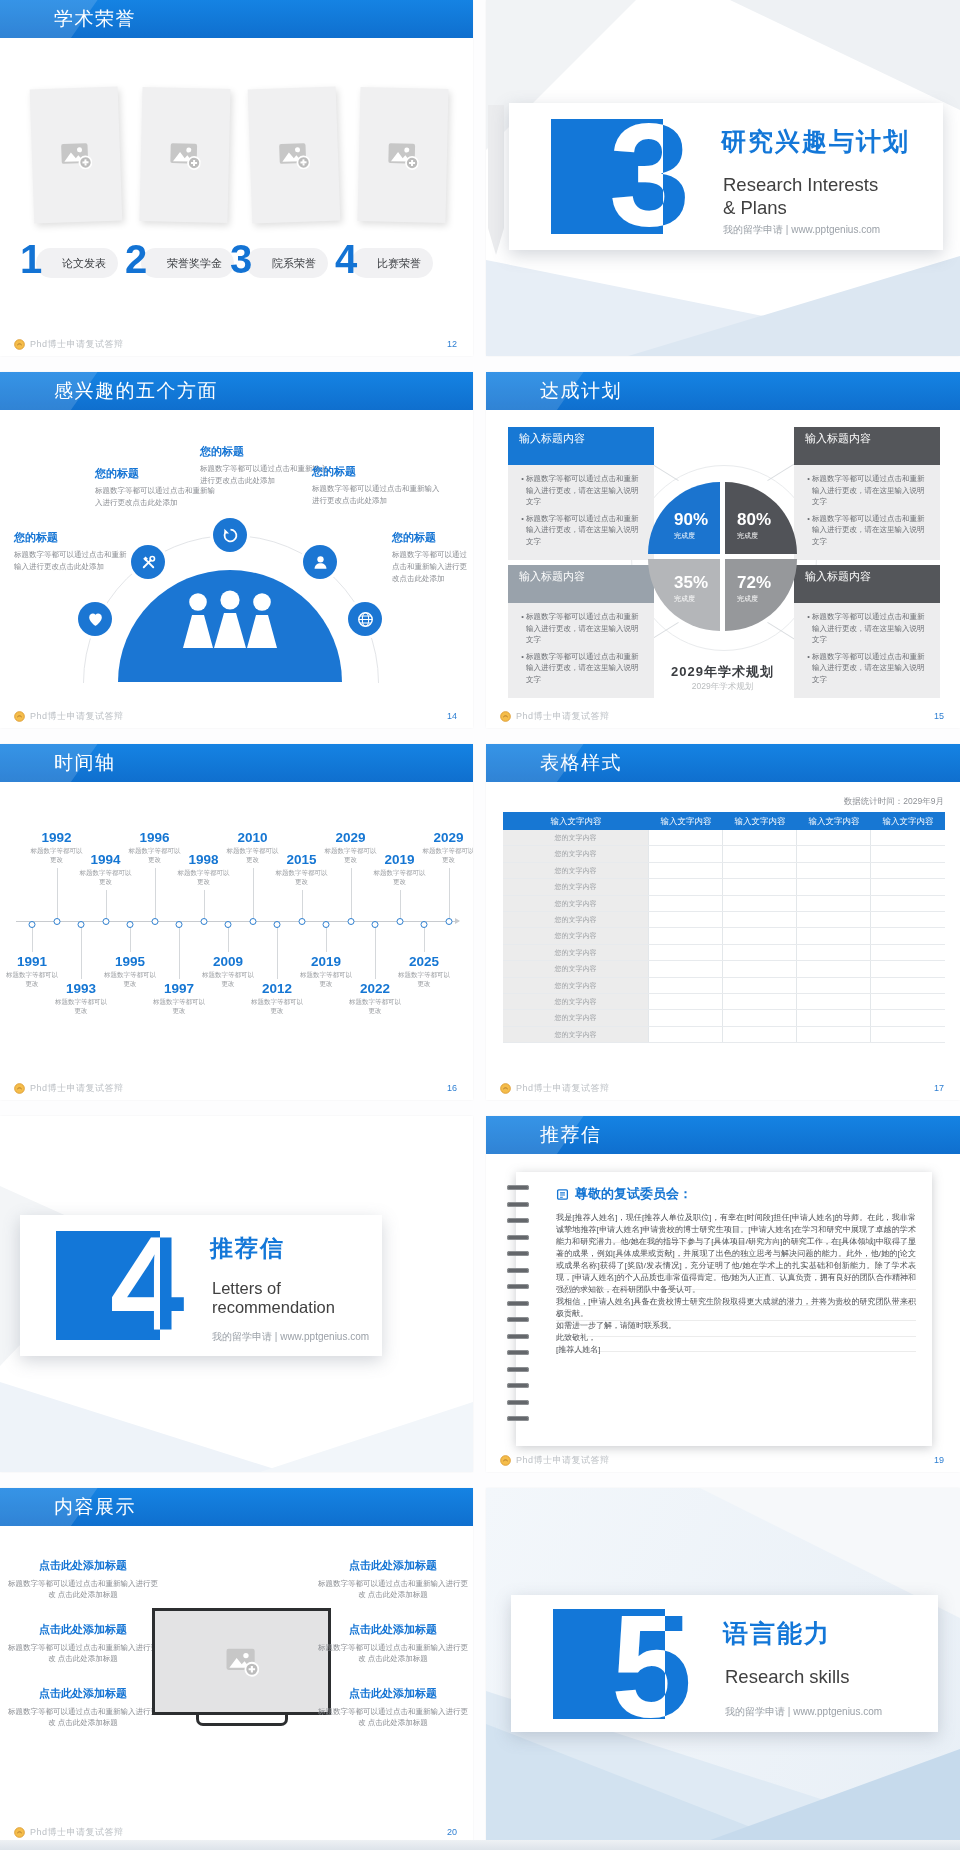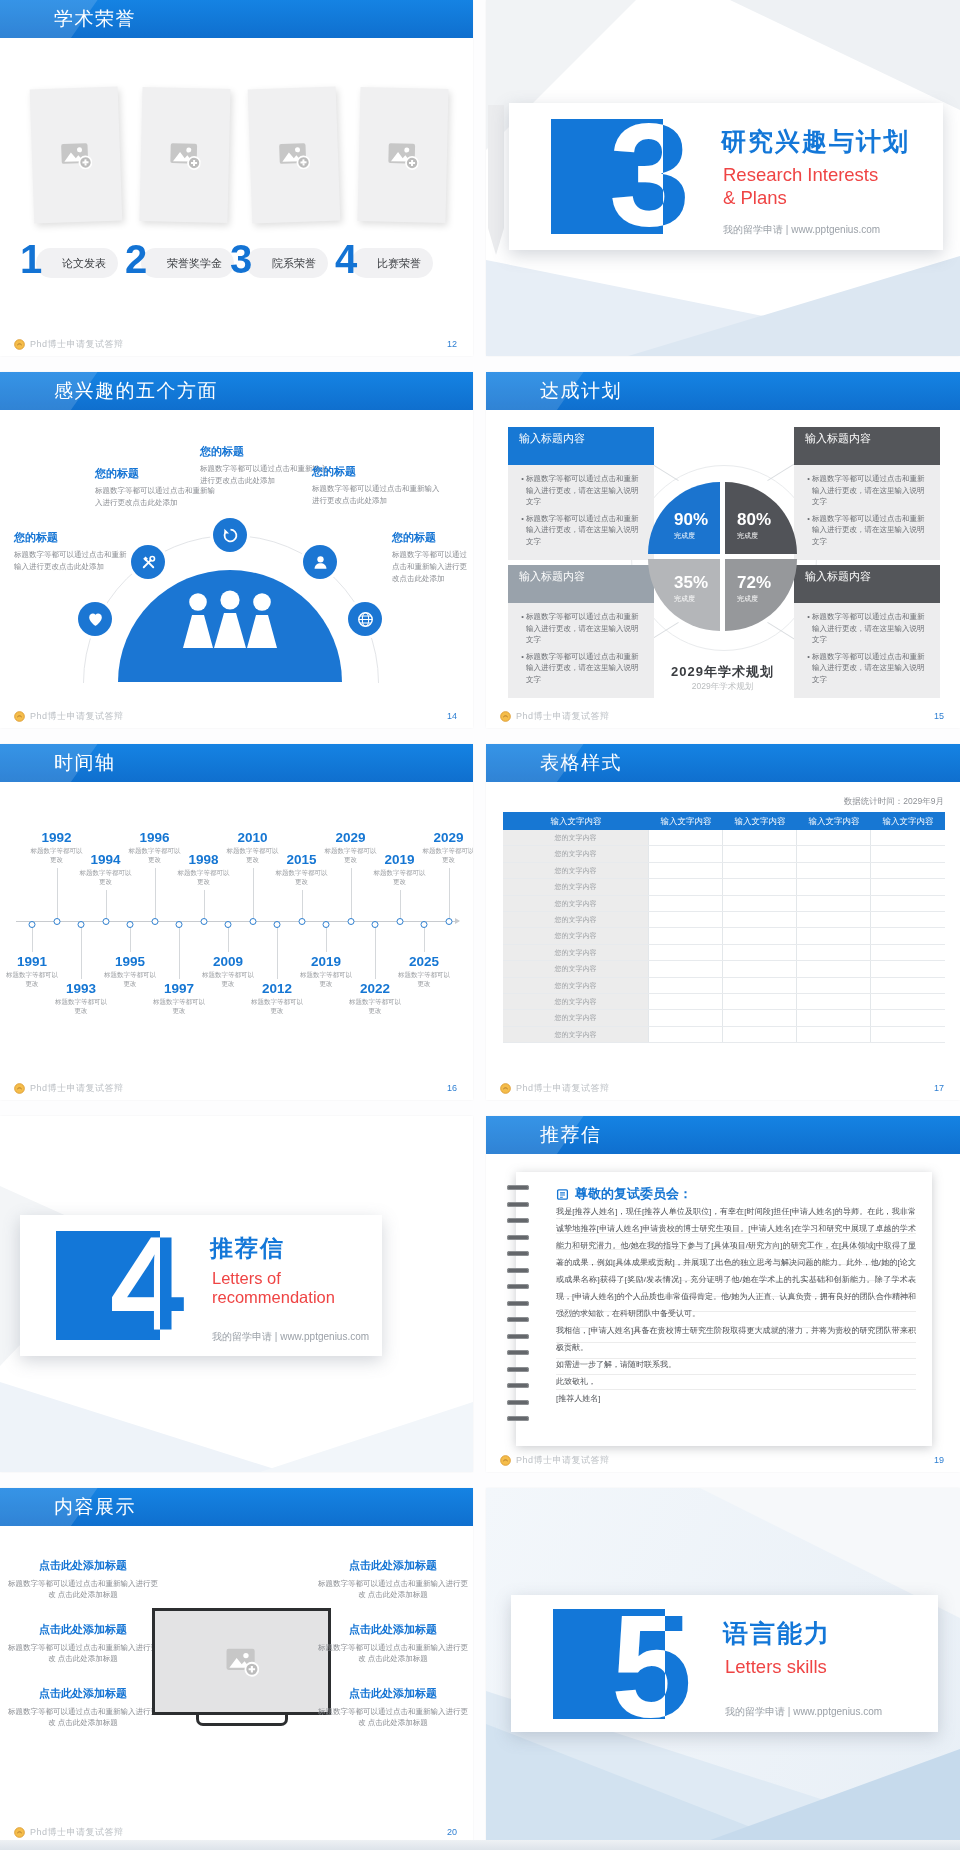--- a/index.html
+++ b/index.html
@@ -33,21 +33,21 @@
   .honor-item .num{position:absolute;left:0;top:-9px;font-size:40px;font-weight:700;color:#1373d4;}
   
   .bg-tri{position:absolute;}
   .d-card{position:absolute;background:#fff;box-shadow:0 5px 16px rgba(110,120,135,.3);}
   .d-square{position:absolute;background:#1377d8;}
   .d-num{position:absolute;width:130px;font-weight:700;line-height:1;}
   .d-num span{position:absolute;left:0;top:0;width:100%;}
   .n-white{color:#fff;}
   .n-blue{color:#1377d8;}
   .d-title{position:absolute;font-weight:700;color:#1377d8;letter-spacing:2px;}
-  .d-sub{position:absolute;color:#ef4444;}
+  .d-sub{position:absolute;color:#404040;margin-top:10px;}
   .d-brand{position:absolute;font-size:10px;color:#9ba1a8;}
   
   .d35 .d-card{left:23px;top:103px;width:434px;height:147px;}
   .d35 .d-square{left:42px;top:16px;width:112px;height:115px;}
   .d35 .d-num{left:100px;top:-8px;height:160px;font-size:146px;line-height:160px;}
   .d35 .n-white{clip-path:inset(0 calc(100% - 54px) 0 0);}
   .d35 .n-blue{clip-path:inset(0 0 0 54px);}
   .d35 .d-title{left:212px;top:22px;font-size:25px;}
   .d35 .d-sub{left:214px;top:60px;font-size:18.5px;line-height:23px;}
   .d35 .d-brand{left:214px;bottom:13px;}
@@ -130,21 +130,21 @@
   .trow div{border-right:1px solid #e3e7ea;}
   .trow div:last-child{border-right:none;}
   .tlabel{background:#ececec;color:#9da0a4;font-size:7px;line-height:15px;text-align:center;}
   
   .paper{position:absolute;left:30px;right:28px;top:56px;height:274px;background:#fff;
     box-shadow:0 2px 10px rgba(100,105,115,.35);padding:13px 16px 8px 40px;box-sizing:border-box;}
   .coil-col{position:absolute;left:-9px;top:13px;display:flex;flex-direction:column;gap:11.5px;}
   .coil{width:22px;height:5px;border-radius:2.5px;background:#64676b;box-shadow:inset 0 0 0 1px #8d9093;}
   .salut{display:flex;align-items:center;gap:6px;font-size:13px;font-weight:700;color:#1475d3;}
   .salut svg{width:13px;height:13px;}
-  .lbody{font-size:8px;color:#4e5156;line-height:17px;text-align:justify;
+  .lbody{margin-top:9px;font-size:8px;color:#4e5156;line-height:12px;text-align:justify;
     background:repeating-linear-gradient(to bottom,transparent 0 14.6px,#ececec 14.6px 15.6px);
     max-height:202px;overflow:hidden;}
   .lbody p{margin:0;}
   
   .cblocks{position:absolute;top:70px;width:150px;}
   .cb-left{left:8px;} .cb-right{left:318px;}
   .cblock{text-align:center;margin-bottom:22px;}
   .cblock .ct{font-size:11px;font-weight:700;color:#1474d4;}
   .cblock .cb{margin-top:5px;font-size:7.5px;color:#8b8e93;line-height:11px;}
   .tv{position:absolute;left:152px;top:120px;width:173px;height:101px;background:#e3e3e4;
@@ -760,20 +760,20 @@
     <div class="bg-tri" style="left:0;bottom:0;width:100%;height:170px;background:#dfeaf4;clip-path:polygon(0 100%,0 10%,100% 100%);"></div>
     <div class="bg-tri" style="left:0;bottom:0;width:65%;height:120px;background:#d2e2f0;clip-path:polygon(0 100%,0 0,100% 100%);"></div>
     <div class="bg-tri" style="right:0;bottom:0;width:55%;height:95px;background:#c6daec;clip-path:polygon(0 100%,100% 0,100% 100%);"></div>
     <div class="d-card" style="left:25px;top:107px;width:427px;height:137px;">
       <div class="d-square" style="top:14px;height:110px;"></div>
       <div class="d-num">
         <span class="n-white">5</span>
         <span class="n-blue">5</span>
       </div>
       <div class="d-title">语言能力</div>
-      <div class="d-sub">Letters skills</div>
+      <div class="d-sub">Research skills</div>
       <div class="d-brand">我的留学申请 | www.pptgenius.com</div>
     </div>
   </section>
 
 </div>
 
 <div class="bottom-band"></div>
 
 </body></html>

